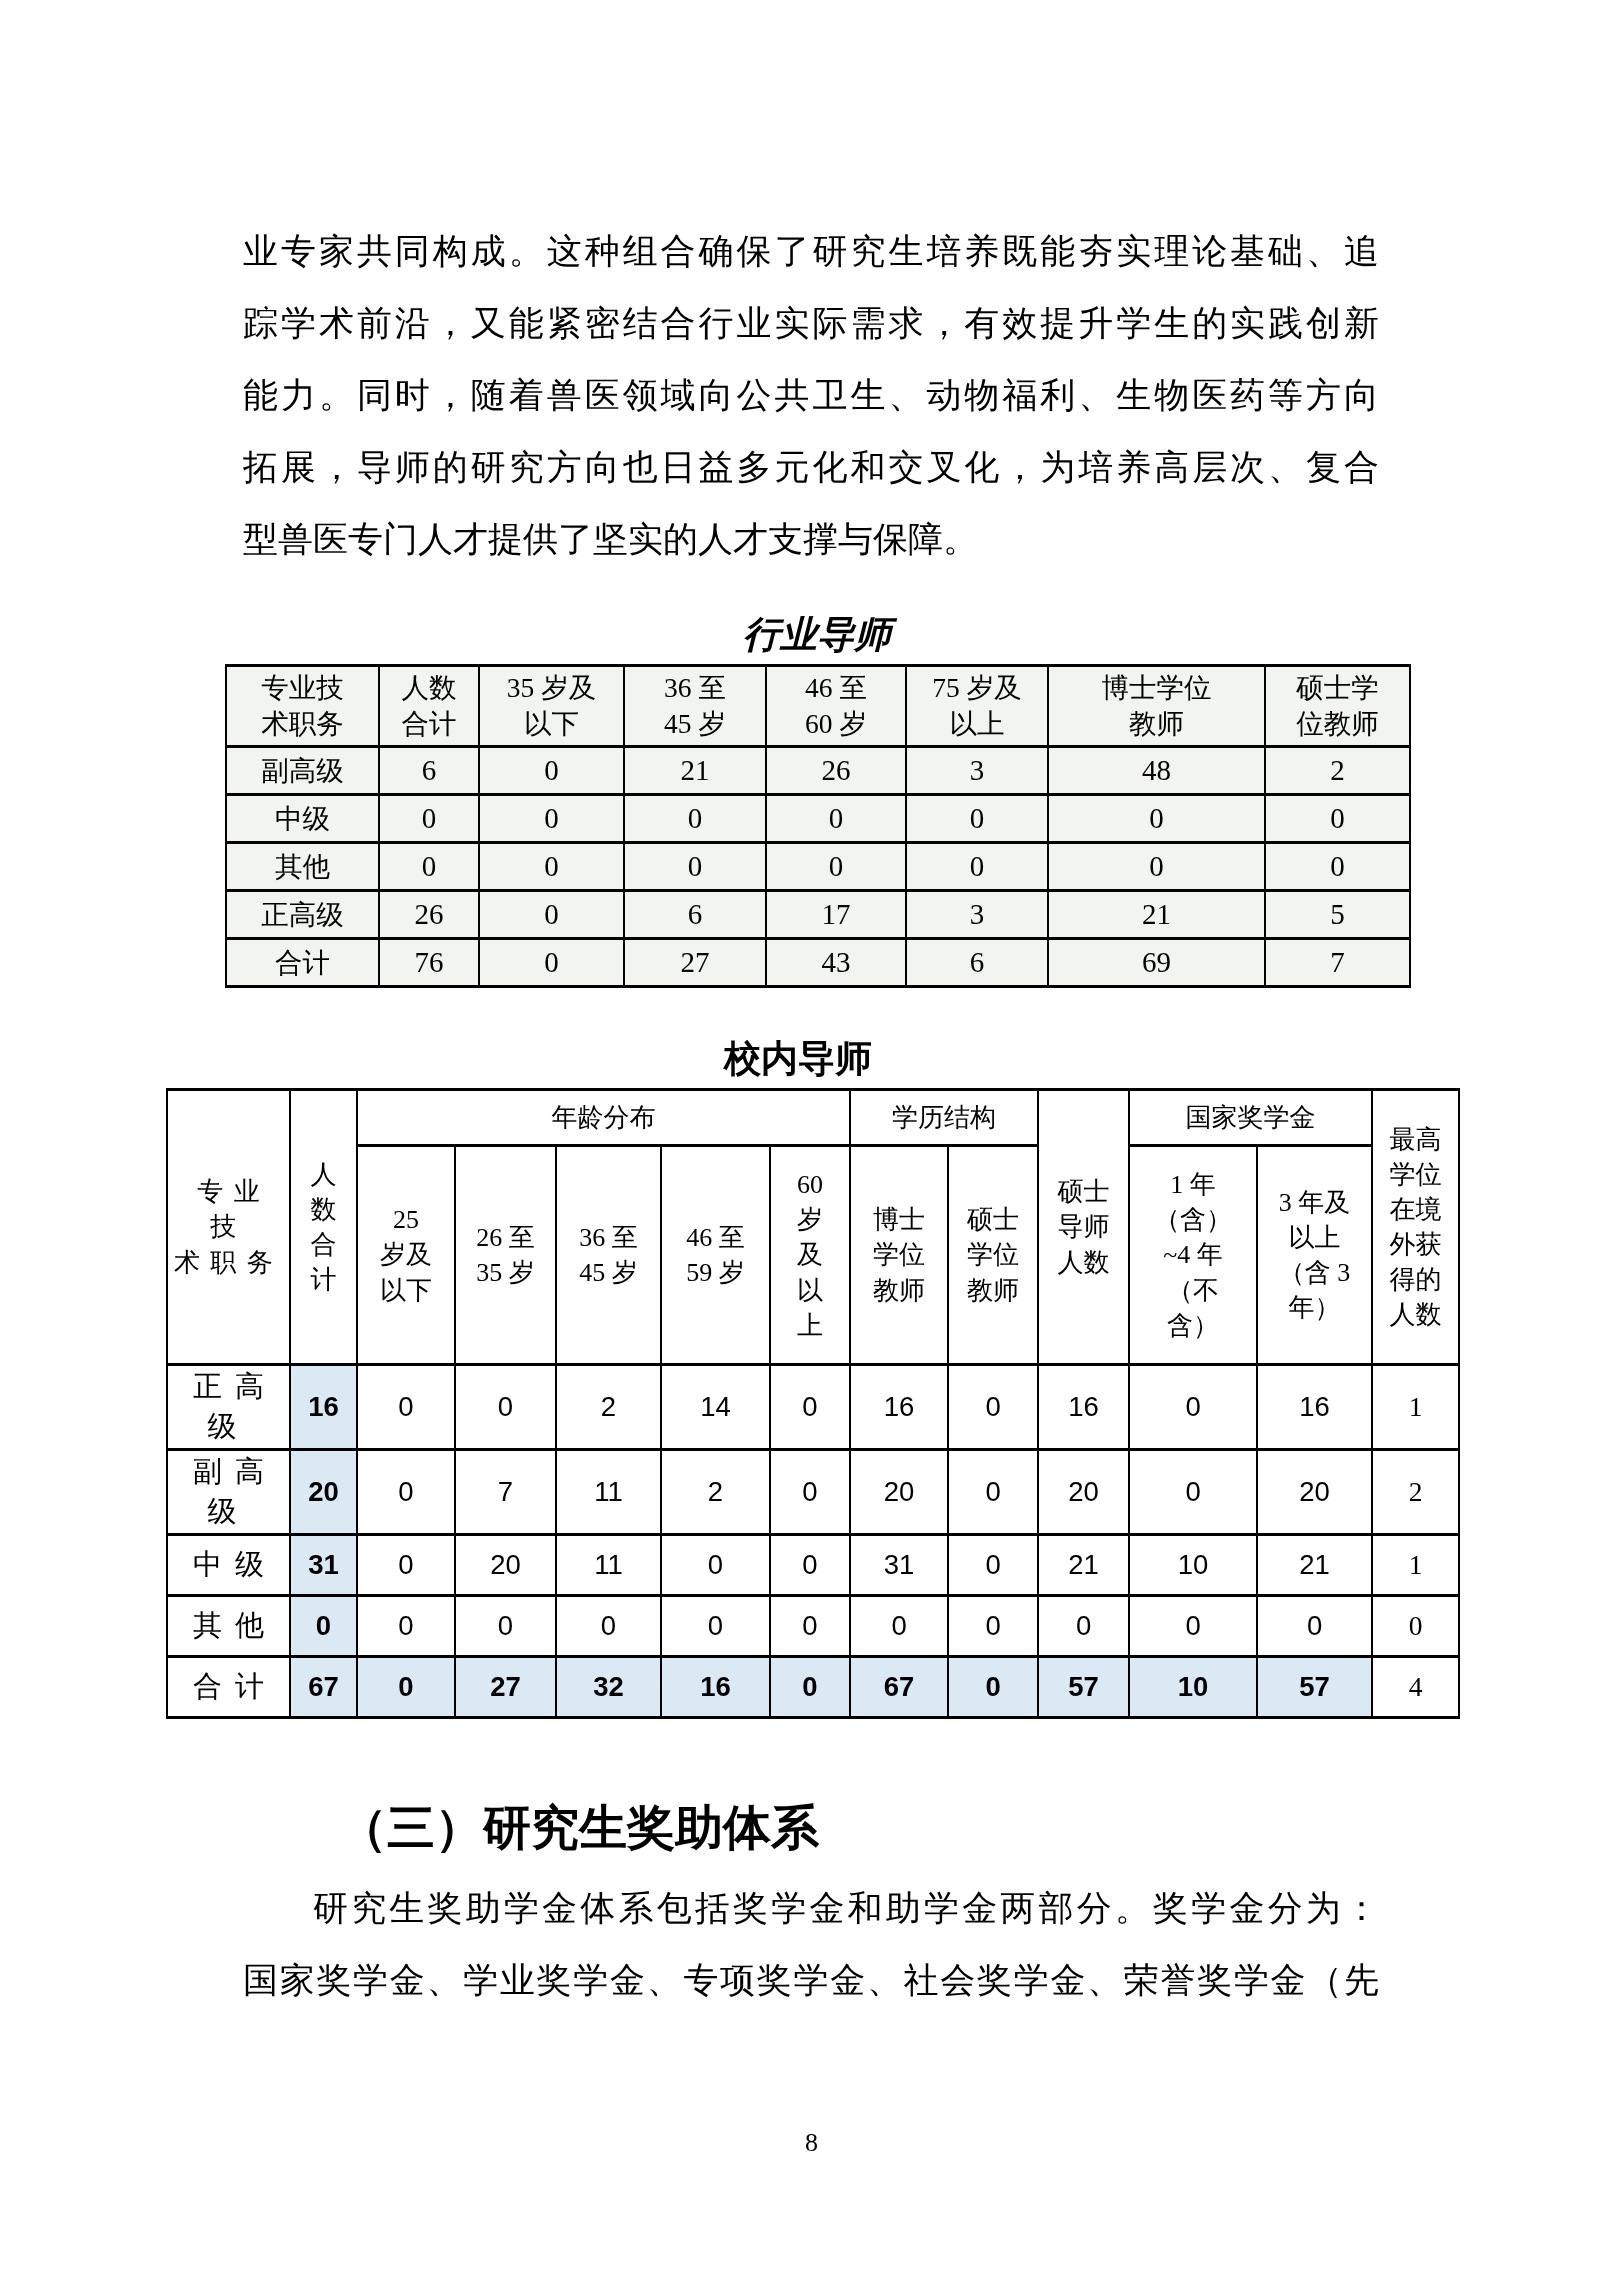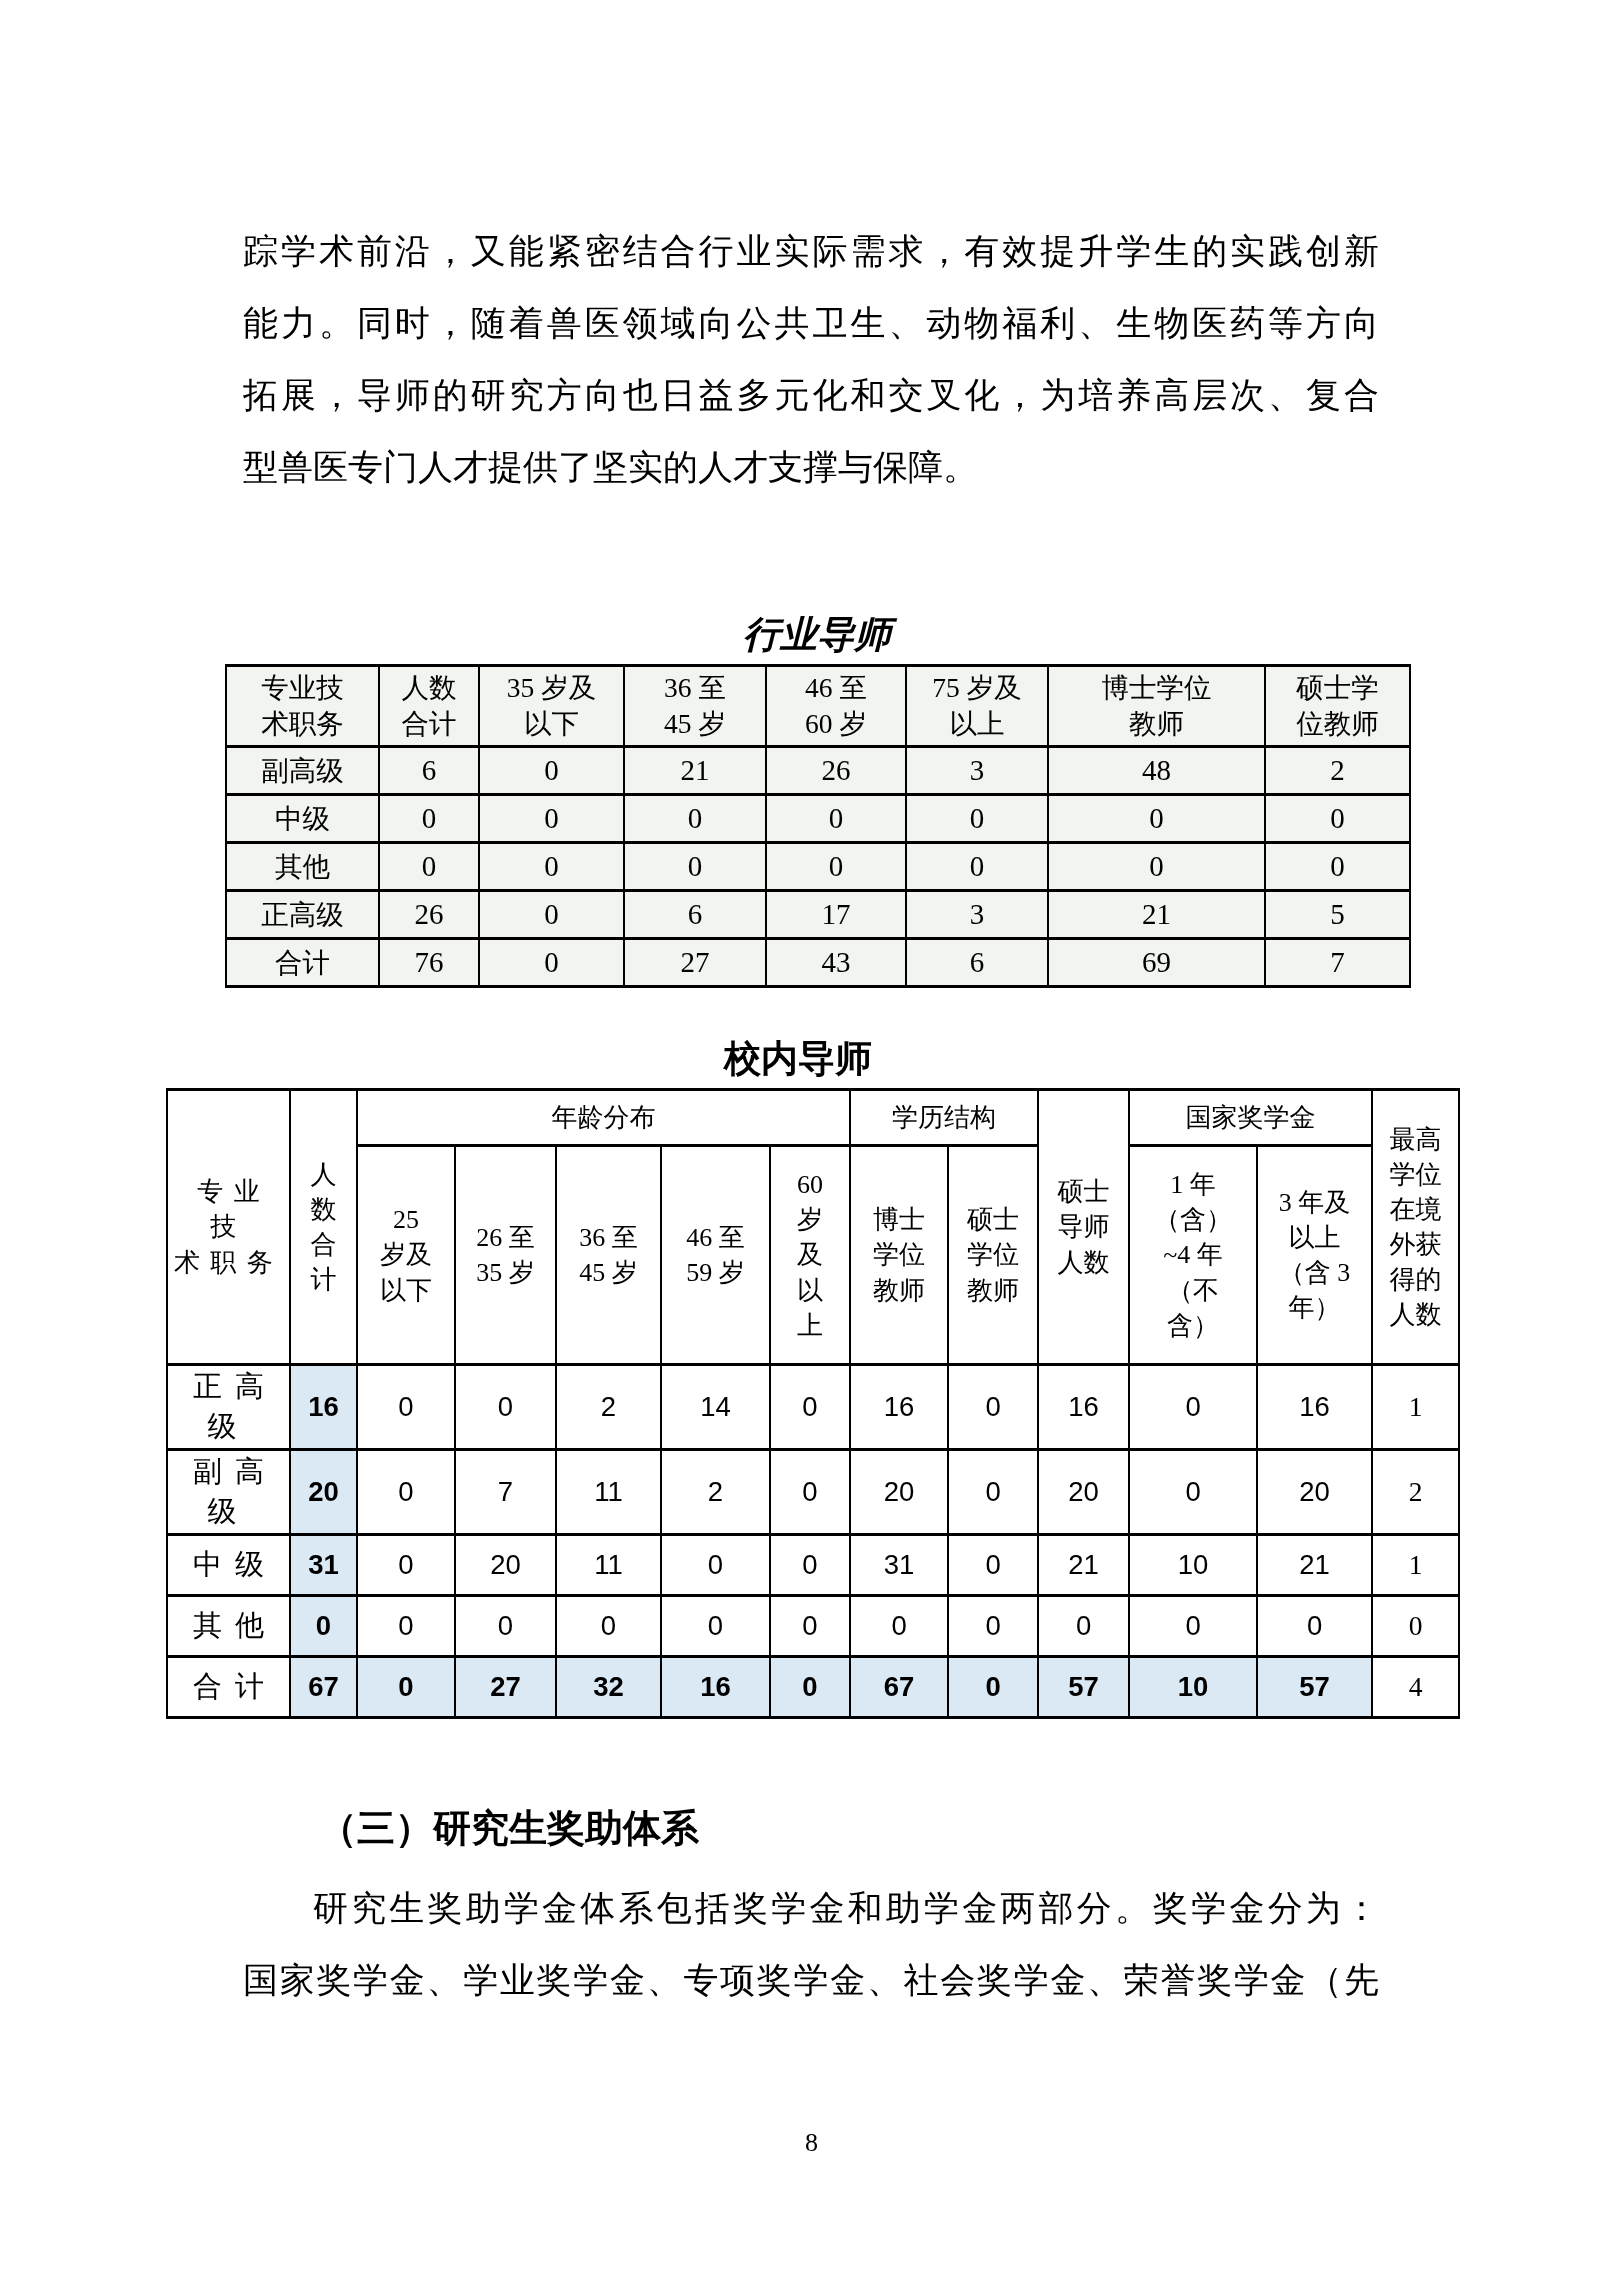--- a/index.html
+++ b/index.html
@@ -13,21 +13,21 @@
   .para .tl.ind{text-indent:2em;}
   #para1{top:216px;}
   #para2{top:1873px;}
 
   
   .tbl-title{position:absolute;text-align:center;font-size:37px;font-weight:bold;line-height:55px;}
   #title1{left:225px;top:607px;width:1184px;font-style:italic;}
   #title2{left:152px;top:1031px;width:1292px;}
 
   
-  #heading3{position:absolute;left:243px;top:1798px;width:1136px;font-size:38px;
+  #heading3{position:absolute;left:243px;top:1798px;width:1136px;font-size:48px;
             font-weight:bold;line-height:60px;text-indent:2em;}
 
   
   #pagenum{position:absolute;top:2128px;left:0;width:100%;text-align:center;font-size:26px;}
 
   
   #table1{position:absolute;left:225px;top:664px;width:1184px;border-collapse:collapse;table-layout:fixed;}
   #table1 th,#table1 td{border:2px solid #000;border-top-width:3.3px;border-bottom-width:3.3px;
        background:var(--table1_cell_bg,#f1f4ef);text-align:center;vertical-align:middle;font-weight:normal;}
   #table1 th{height:76px;font-size:27.5px;line-height:1.3;white-space:pre-line;}
@@ -53,20 +53,21 @@
   .vh-shuoshi{line-height:1.9;}
   .vh-60{line-height:1.3;margin-left:35px;}
   .vh-overseas{line-height:1.35;}
 </style>
 </head>
 <body>
 
 <div class="page">
 
   <div id="para1" class="para">
+      <div class="tl">业专家共同构成。这种组合确保了研究生培养既能夯实理论基础、追</div>
       <div class="tl">踪学术前沿，又能紧密结合行业实际需求，有效提升学生的实践创新</div>
       <div class="tl">能力。同时，随着兽医领域向公共卫生、动物福利、生物医药等方向</div>
       <div class="tl">拓展，导师的研究方向也日益多元化和交叉化，为培养高层次、复合</div>
       <div class="tl noj">型兽医专门人才提供了坚实的人才支撑与保障。</div>
     </div>
 
   <div id="title1" class="tbl-title">行业导师</div>
 
   <table id="table1">
     <colgroup>

